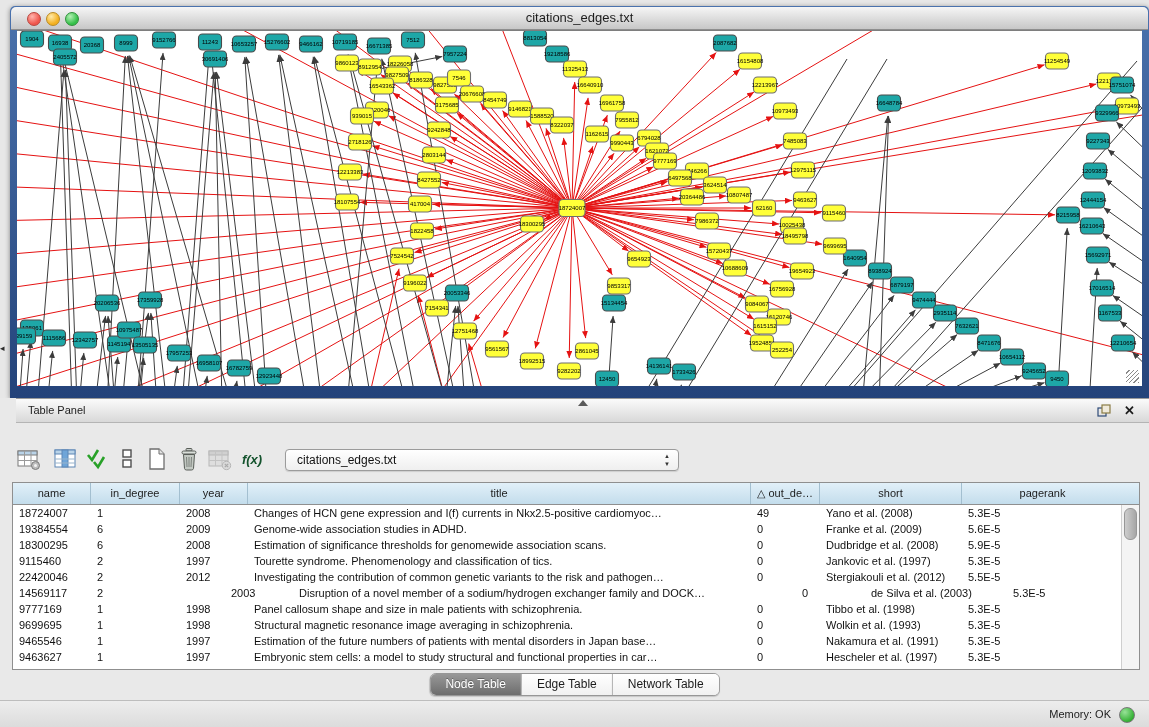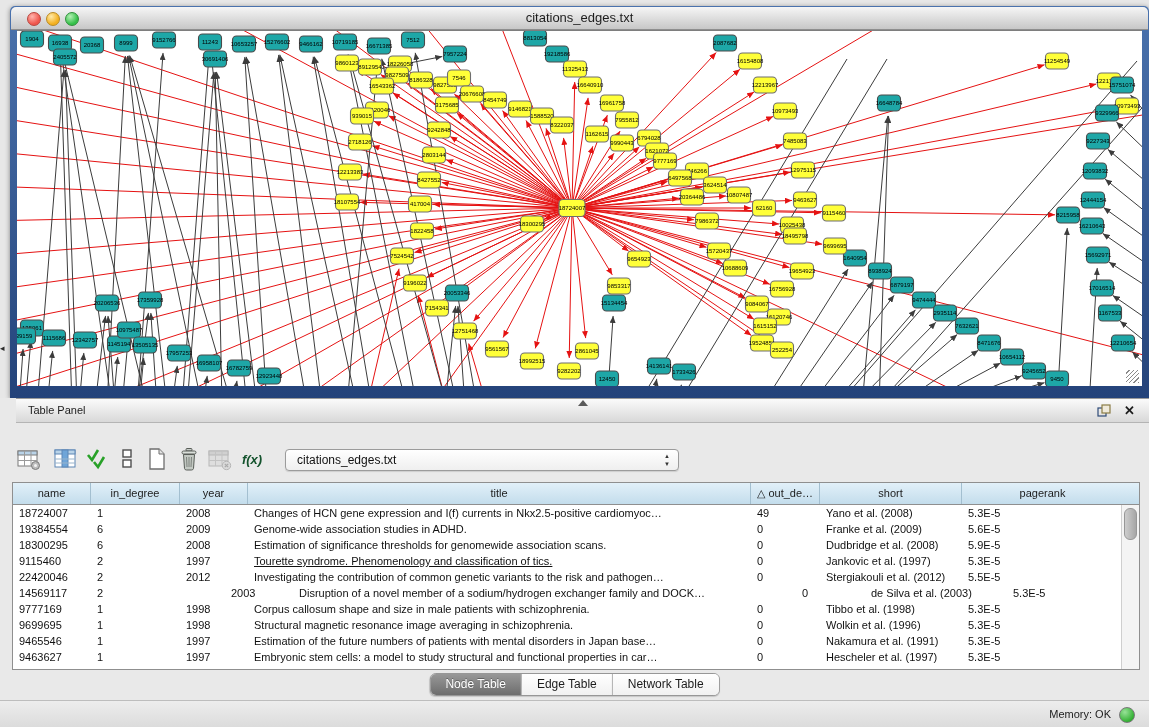--- a/index.html
+++ b/index.html
@@ -927,21 +927,21 @@
           <div class="td" style="width: 68px;">2008</div>
           <div class="td" style="width: 503px;">Estimation of significance thresholds for genomewide association scans.</div>
           <div class="td" style="width: 69px;">0</div>
           <div class="td" style="width: 142px;">Dudbridge et al. (2008)</div>
           <div class="td" style="width: 161px;">5.9E-5</div>
         </div>
         <div class="tr">
           <div class="td" style="width: 78px;">9115460</div>
           <div class="td" style="width: 89px;">2</div>
           <div class="td" style="width: 68px;">1997</div>
-          <div class="td" style="width: 503px; text-decoration: underline;">Tourette syndrome. Phenomenology and classification of tics.</div>
+          <div class="td" style="width: 503px;">Tourette syndrome. Phenomenology and classification of tics.</div>
           <div class="td" style="width: 69px;">0</div>
           <div class="td" style="width: 142px;">Jankovic et al. (1997)</div>
           <div class="td" style="width: 161px;">5.3E-5</div>
         </div>
         <div class="tr">
           <div class="td" style="width: 78px;">22420046</div>
           <div class="td" style="width: 89px;">2</div>
           <div class="td" style="width: 68px;">2012</div>
           <div class="td" style="width: 503px;">Investigating the contribution of common genetic variants to the risk and pathogen…</div>
           <div class="td" style="width: 69px;">0</div>
@@ -954,32 +954,32 @@
           <div class="td" style="width: 68px; margin-left: 45px;">2003</div>
           <div class="td" style="width: 503px;">Disruption of a novel member of a sodium/hydrogen exchanger family and DOCK…</div>
           <div class="td" style="width: 69px;">0</div>
           <div class="td" style="width: 142px;">de Silva et al. (2003)</div>
           <div class="td" style="width: 161px;">5.3E-5</div>
         </div>
         <div class="tr">
           <div class="td" style="width: 78px;">9777169</div>
           <div class="td" style="width: 89px;">1</div>
           <div class="td" style="width: 68px;">1998</div>
-          <div class="td" style="width: 503px;">Corpus callosum shape and size in male patients with schizophrenia.</div>
+          <div class="td" style="width: 503px;">Panel callosum shape and size in male patients with schizophrenia.</div>
           <div class="td" style="width: 69px;">0</div>
           <div class="td" style="width: 142px;">Tibbo et al. (1998)</div>
           <div class="td" style="width: 161px;">5.3E-5</div>
         </div>
         <div class="tr">
           <div class="td" style="width: 78px;">9699695</div>
           <div class="td" style="width: 89px;">1</div>
           <div class="td" style="width: 68px;">1998</div>
           <div class="td" style="width: 503px;">Structural magnetic resonance image averaging in schizophrenia.</div>
           <div class="td" style="width: 69px;">0</div>
-          <div class="td" style="width: 142px;">Wolkin et al. (1996)</div>
+          <div class="td" style="width: 142px;">Wolkin et al. (1993)</div>
           <div class="td" style="width: 161px;">5.3E-5</div>
         </div>
         <div class="tr">
           <div class="td" style="width: 78px;">9465546</div>
           <div class="td" style="width: 89px;">1</div>
           <div class="td" style="width: 68px;">1997</div>
           <div class="td" style="width: 503px;">Estimation of the future numbers of patients with mental disorders in Japan base…</div>
           <div class="td" style="width: 69px;">0</div>
           <div class="td" style="width: 142px;">Nakamura et al. (1991)</div>
           <div class="td" style="width: 161px;">5.3E-5</div>

